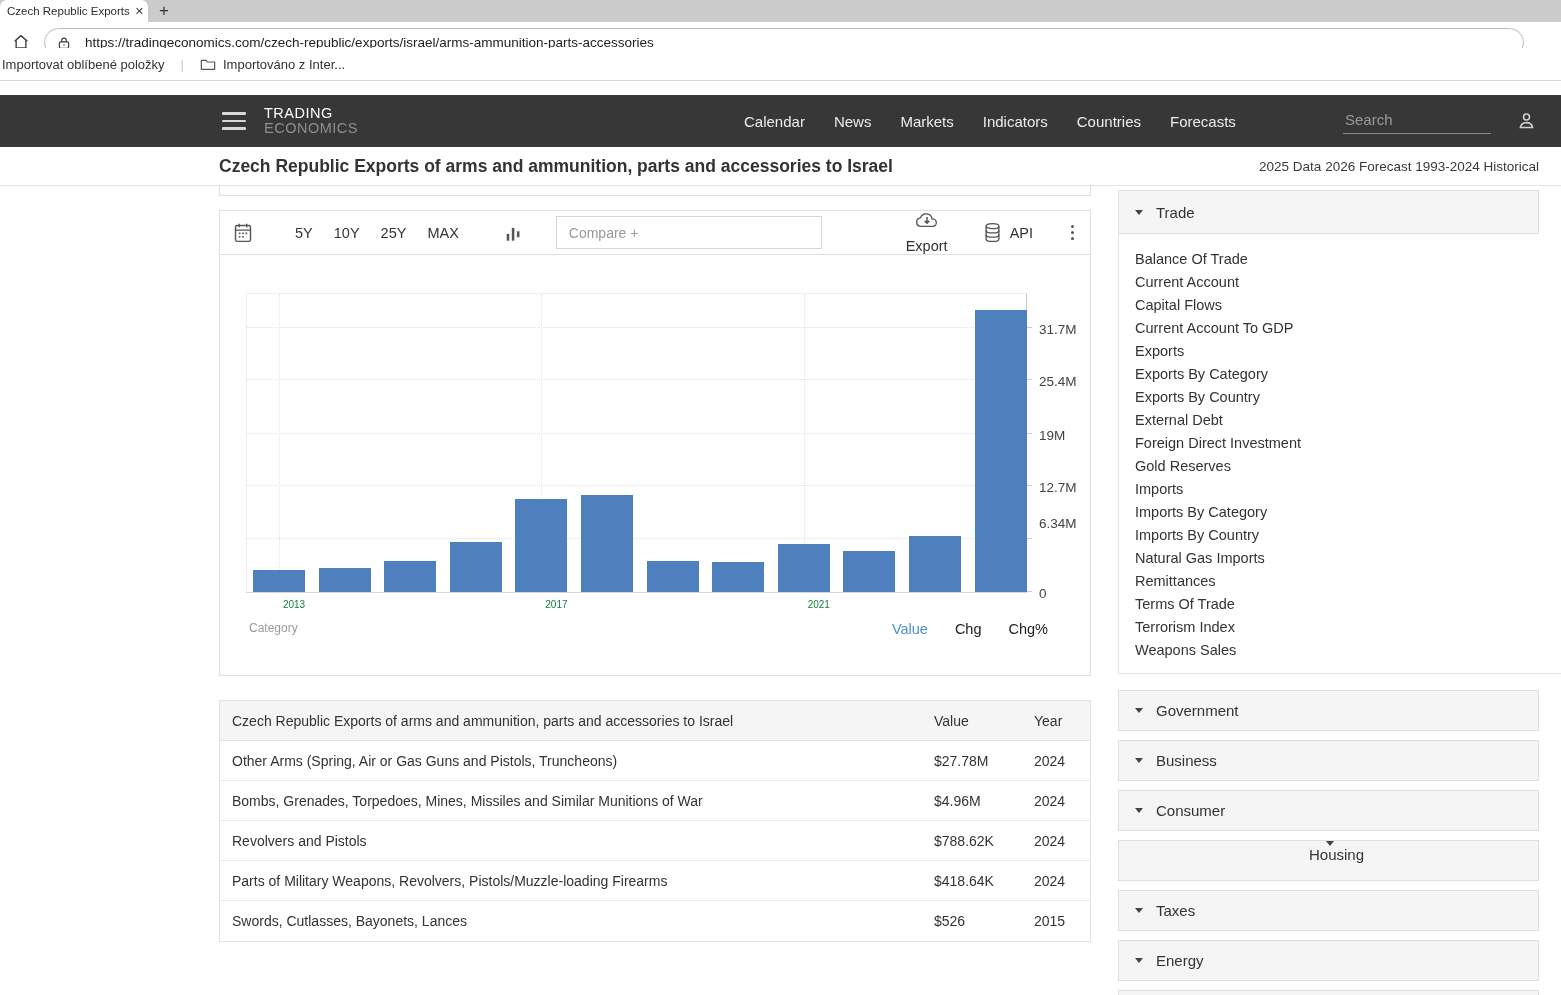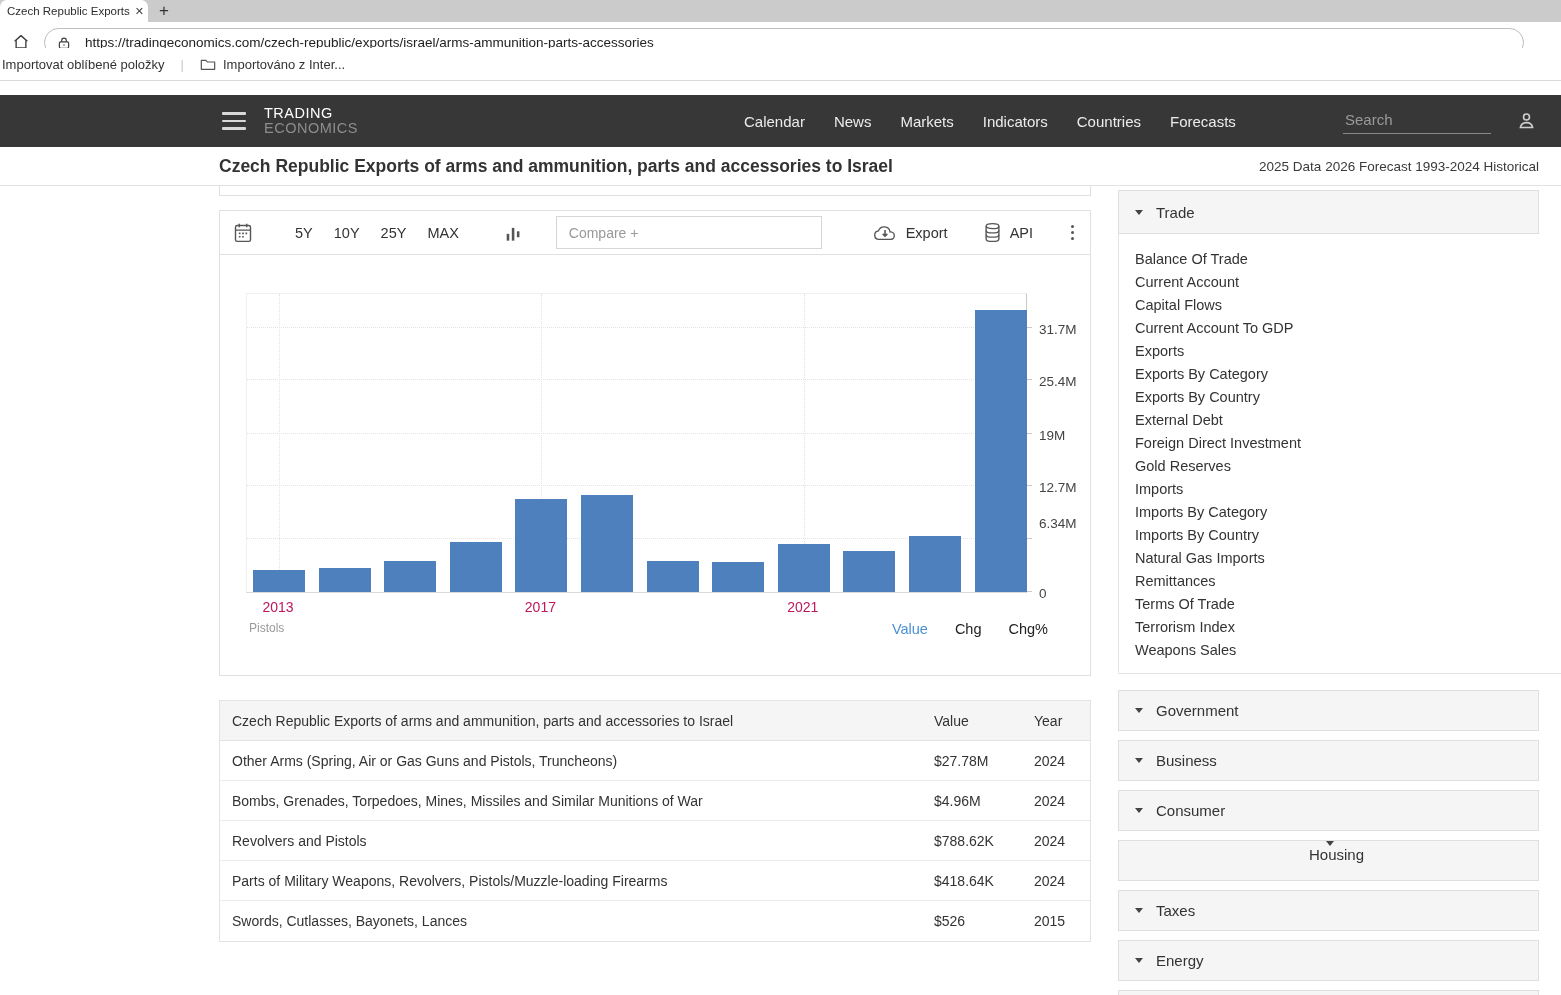--- a/index.html
+++ b/index.html
@@ -48,33 +48,33 @@
   .chart-card { position:absolute; top:210px; left:219px; width:872px; height:466px; border:1px solid #e0e0e0; background:#fff; }
   .chart-toolbar { height:44px; border-bottom:1px solid #e0e0e0; display:flex; align-items:center; padding:0 16px 0 13px; color:#333; }
   .tb-icon { color:#555; display:flex; align-items:center; }
   .range-group { display:flex; gap:21px; margin-left:42px; font-size:14.5px; color:#333; }
   .range-btn { cursor:pointer; }
   .chart-type-btn { margin-left:46px; }
   .compare-box { margin-left:34px; width:266px; height:33px; border:1px solid #d6d6d6; }
   .compare-box input { width:100%; height:100%; border:none; outline:none; padding:0 12px; font-size:14px; color:#333; font-family:"Liberation Sans", sans-serif; }
   .compare-box input::placeholder { color:#999; }
   .tb-action { display:flex; align-items:center; gap:9px; font-size:14.5px; color:#333; cursor:pointer; }
-  .export-action { margin-left:auto; }
+  .export-action { margin-left:auto;flex-direction:column; }
   .api-action { margin-left:36px; }
   .kebab { margin-left:38px; display:flex; flex-direction:column; gap:3px; cursor:pointer; }
   .kebab span { width:3px; height:3px; background:#555; border-radius:50%; }
 
   .chart-area { position:relative; height:420px; }
   .plot { position:absolute; left:26px; top:38px; width:781px; height:300px; border-right:1px solid #c9c9c9; border-bottom:1px solid #d9d9d9; border-left:1px solid #f0f0f0; border-top:1px solid #f0f0f0; }
   .hgrid { position:absolute; left:0; width:100%; height:0; border-top:1px dotted #e3e3e3; }
   .vgrid { position:absolute; top:0; height:100%; width:0; border-left:1px dotted #e3e3e3; }
   .ytick { position:absolute; left:100%; width:6px; height:0; border-top:1px solid #c9c9c9; }
   .ylabel { position:absolute; left:819px; font-size:13.5px; color:#444; transform:translateY(-50%); }
   .bar { position:absolute; bottom:0; width:52px; }
-  .xlabel { position:absolute; top:344px; transform:translateX(-50%); font-size:14px; color:#be185d; }
+  .xlabel { position:absolute; top:344px; transform:translateX(-50%); font-size:10px; color:#15803d;margin-left:16px; }
   .chart-footer-left { position:absolute; left:29px; bottom:40px; font-size:12px; color:#9a9a9a; }
   .chart-footer-right { position:absolute; right:42px; bottom:38px; display:flex; gap:27px; font-size:14.5px; color:#222; }
   .mode-link { cursor:pointer; }
 
   
   .data-table { position:absolute; top:700px; left:219px; width:872px; border:1px solid #e3e3e3; background:#fff; font-size:14px; color:#333; }
   .t-row { display:flex; height:40px; align-items:center; border-bottom:1px solid #ebebeb; background:#fff; }
   .t-row:last-child { border-bottom:none; }
   .t-head { background:#f5f5f5; border-bottom:1px solid #e3e3e3; }
   .t-name { flex:1; padding-left:12px; white-space:nowrap; overflow:hidden; }
@@ -261,21 +261,21 @@
           <div class="ylabel" style="top: 232.167px;">12.7M</div>
           <div class="ylabel" style="top: 179.667px;">19M</div>
           <div class="ylabel" style="top: 126.333px;">25.4M</div>
           <div class="ylabel" style="top: 73.8333px;">31.7M</div>
         </div>
       <div id="xlabels">
           <div class="xlabel" style="left: 58px;">2013</div>
           <div class="xlabel" style="left: 320.4px;">2017</div>
           <div class="xlabel" style="left: 582.8px;">2021</div>
         </div>
-      <div class="chart-footer-left">Pistols</div>
+      <div class="chart-footer-left">Category</div>
       <div class="chart-footer-right" id="mode-links">
           <span class="mode-link" style="color: rgb(74, 144, 210);">Value</span>
           <span class="mode-link">Chg</span>
           <span class="mode-link">Chg%</span>
         </div>
     </div>
   </div>
 
   <div class="data-table">
     <div class="t-row t-head">

